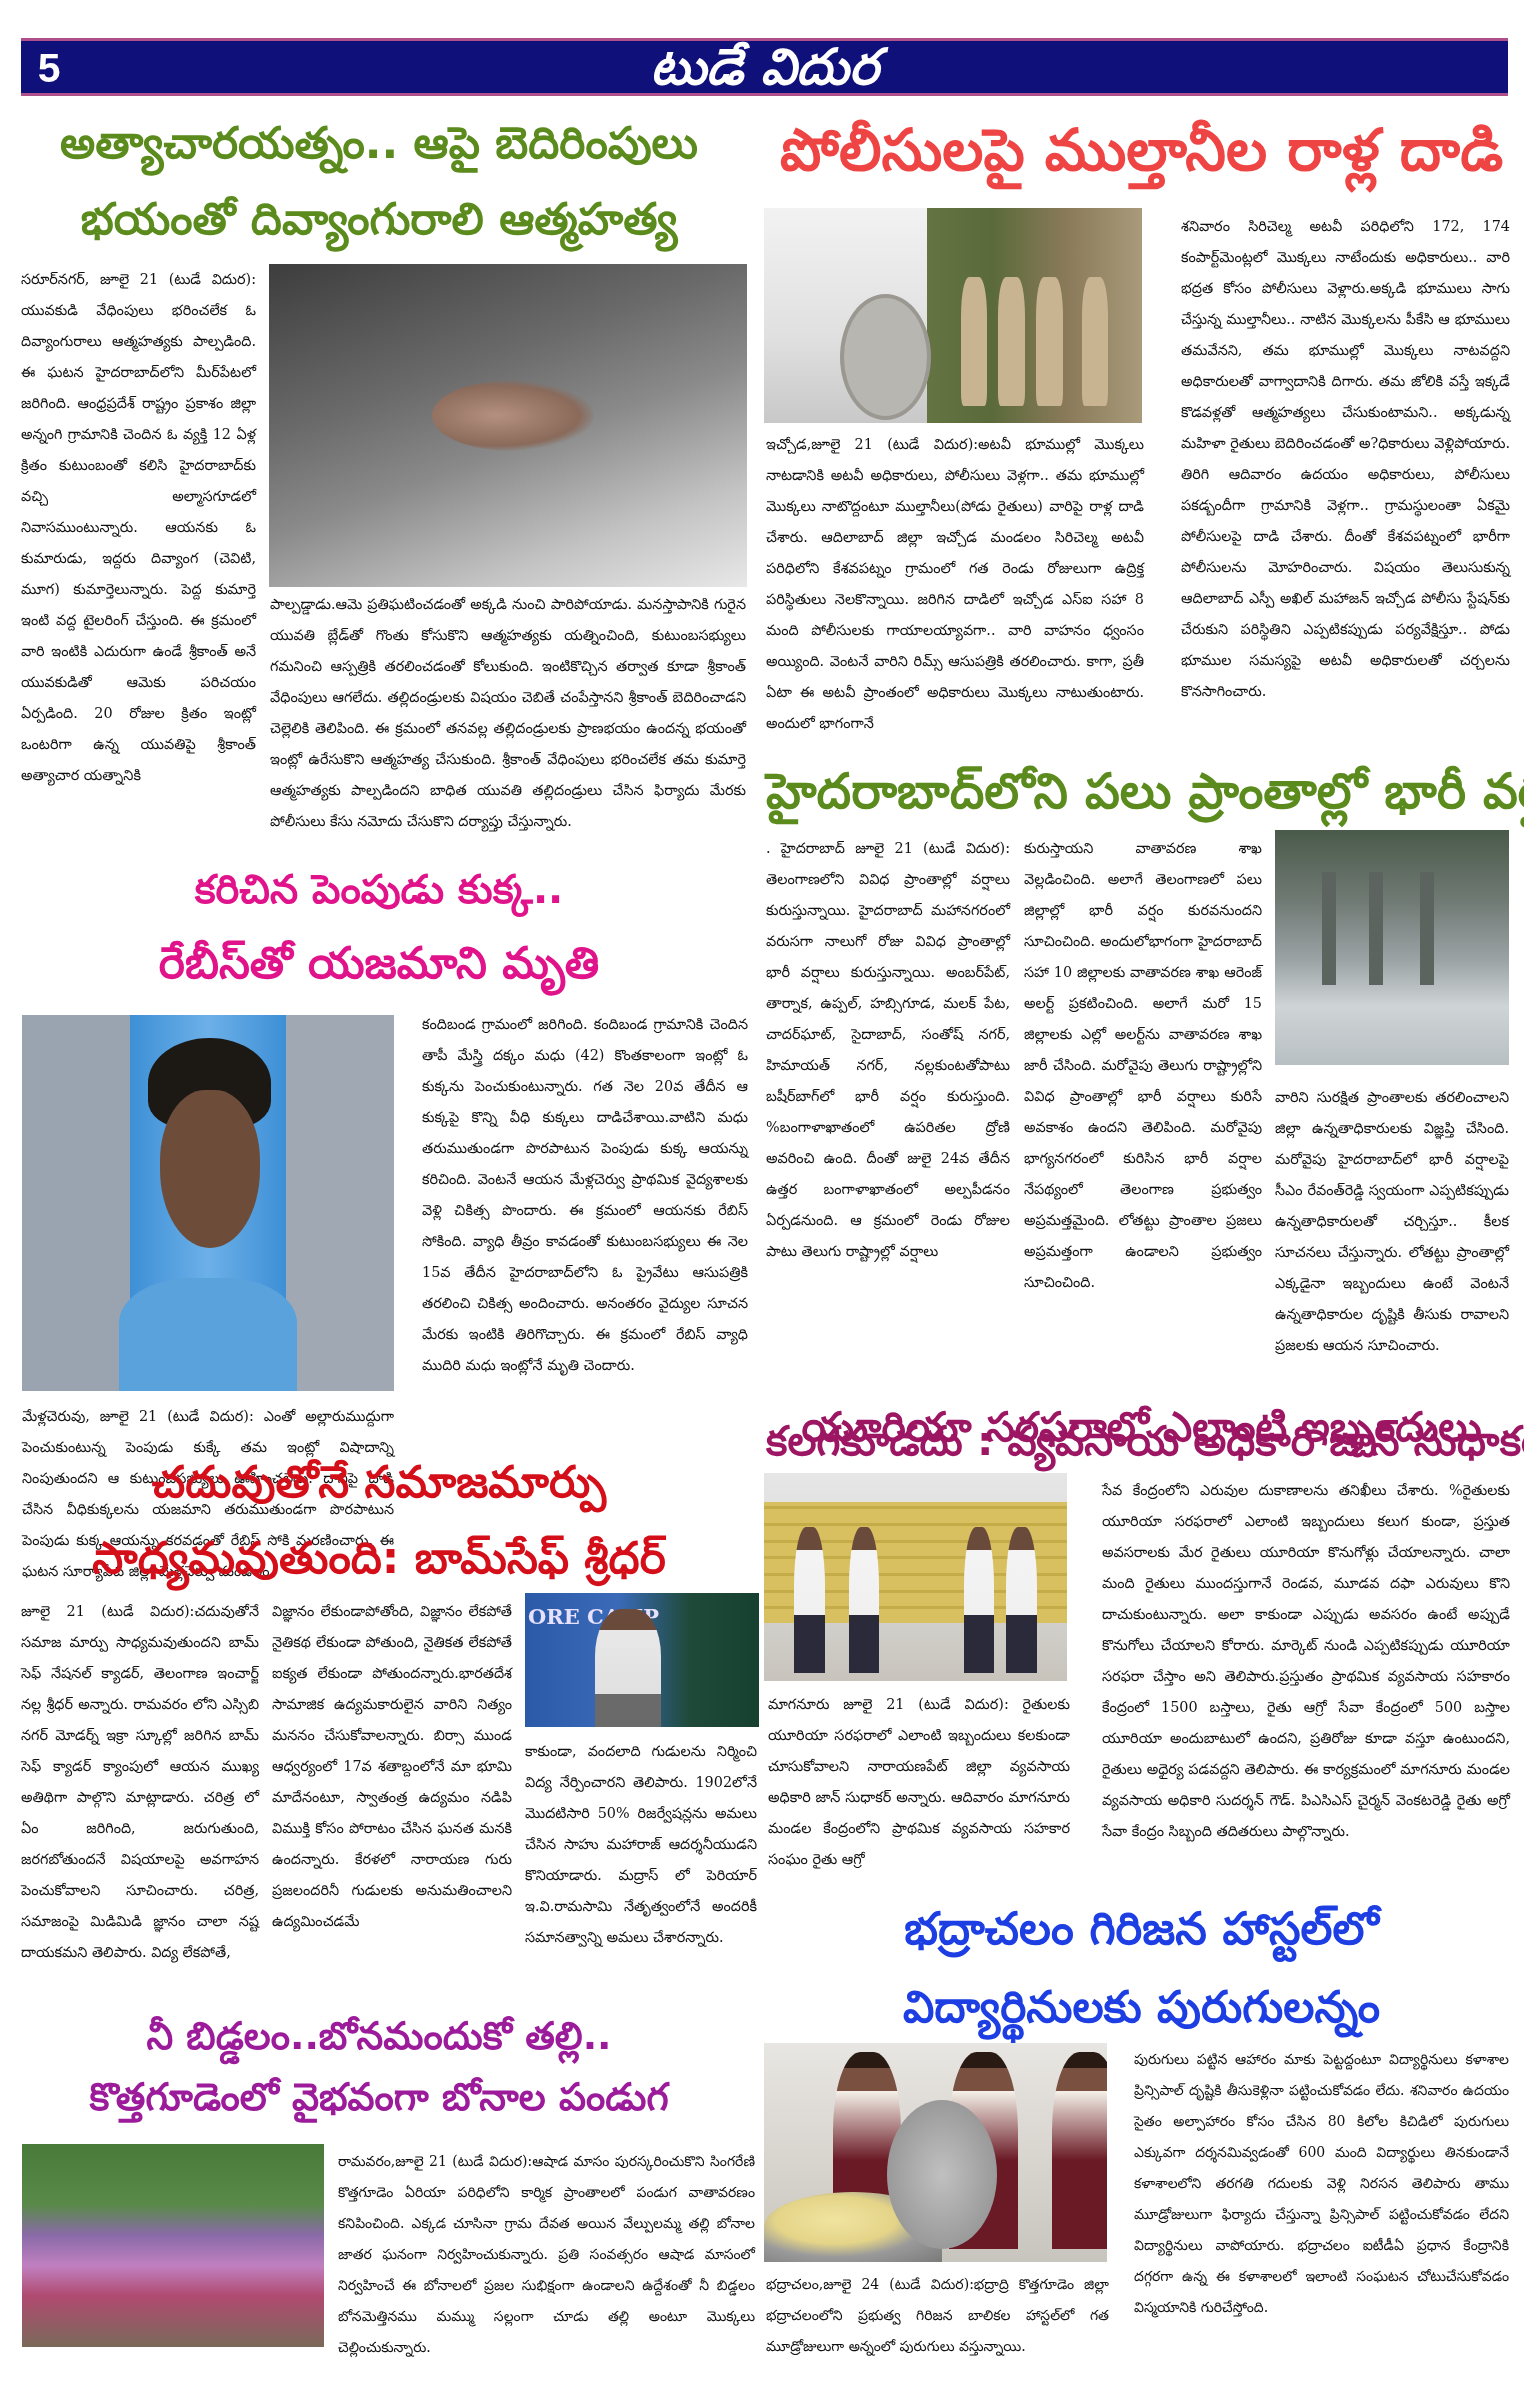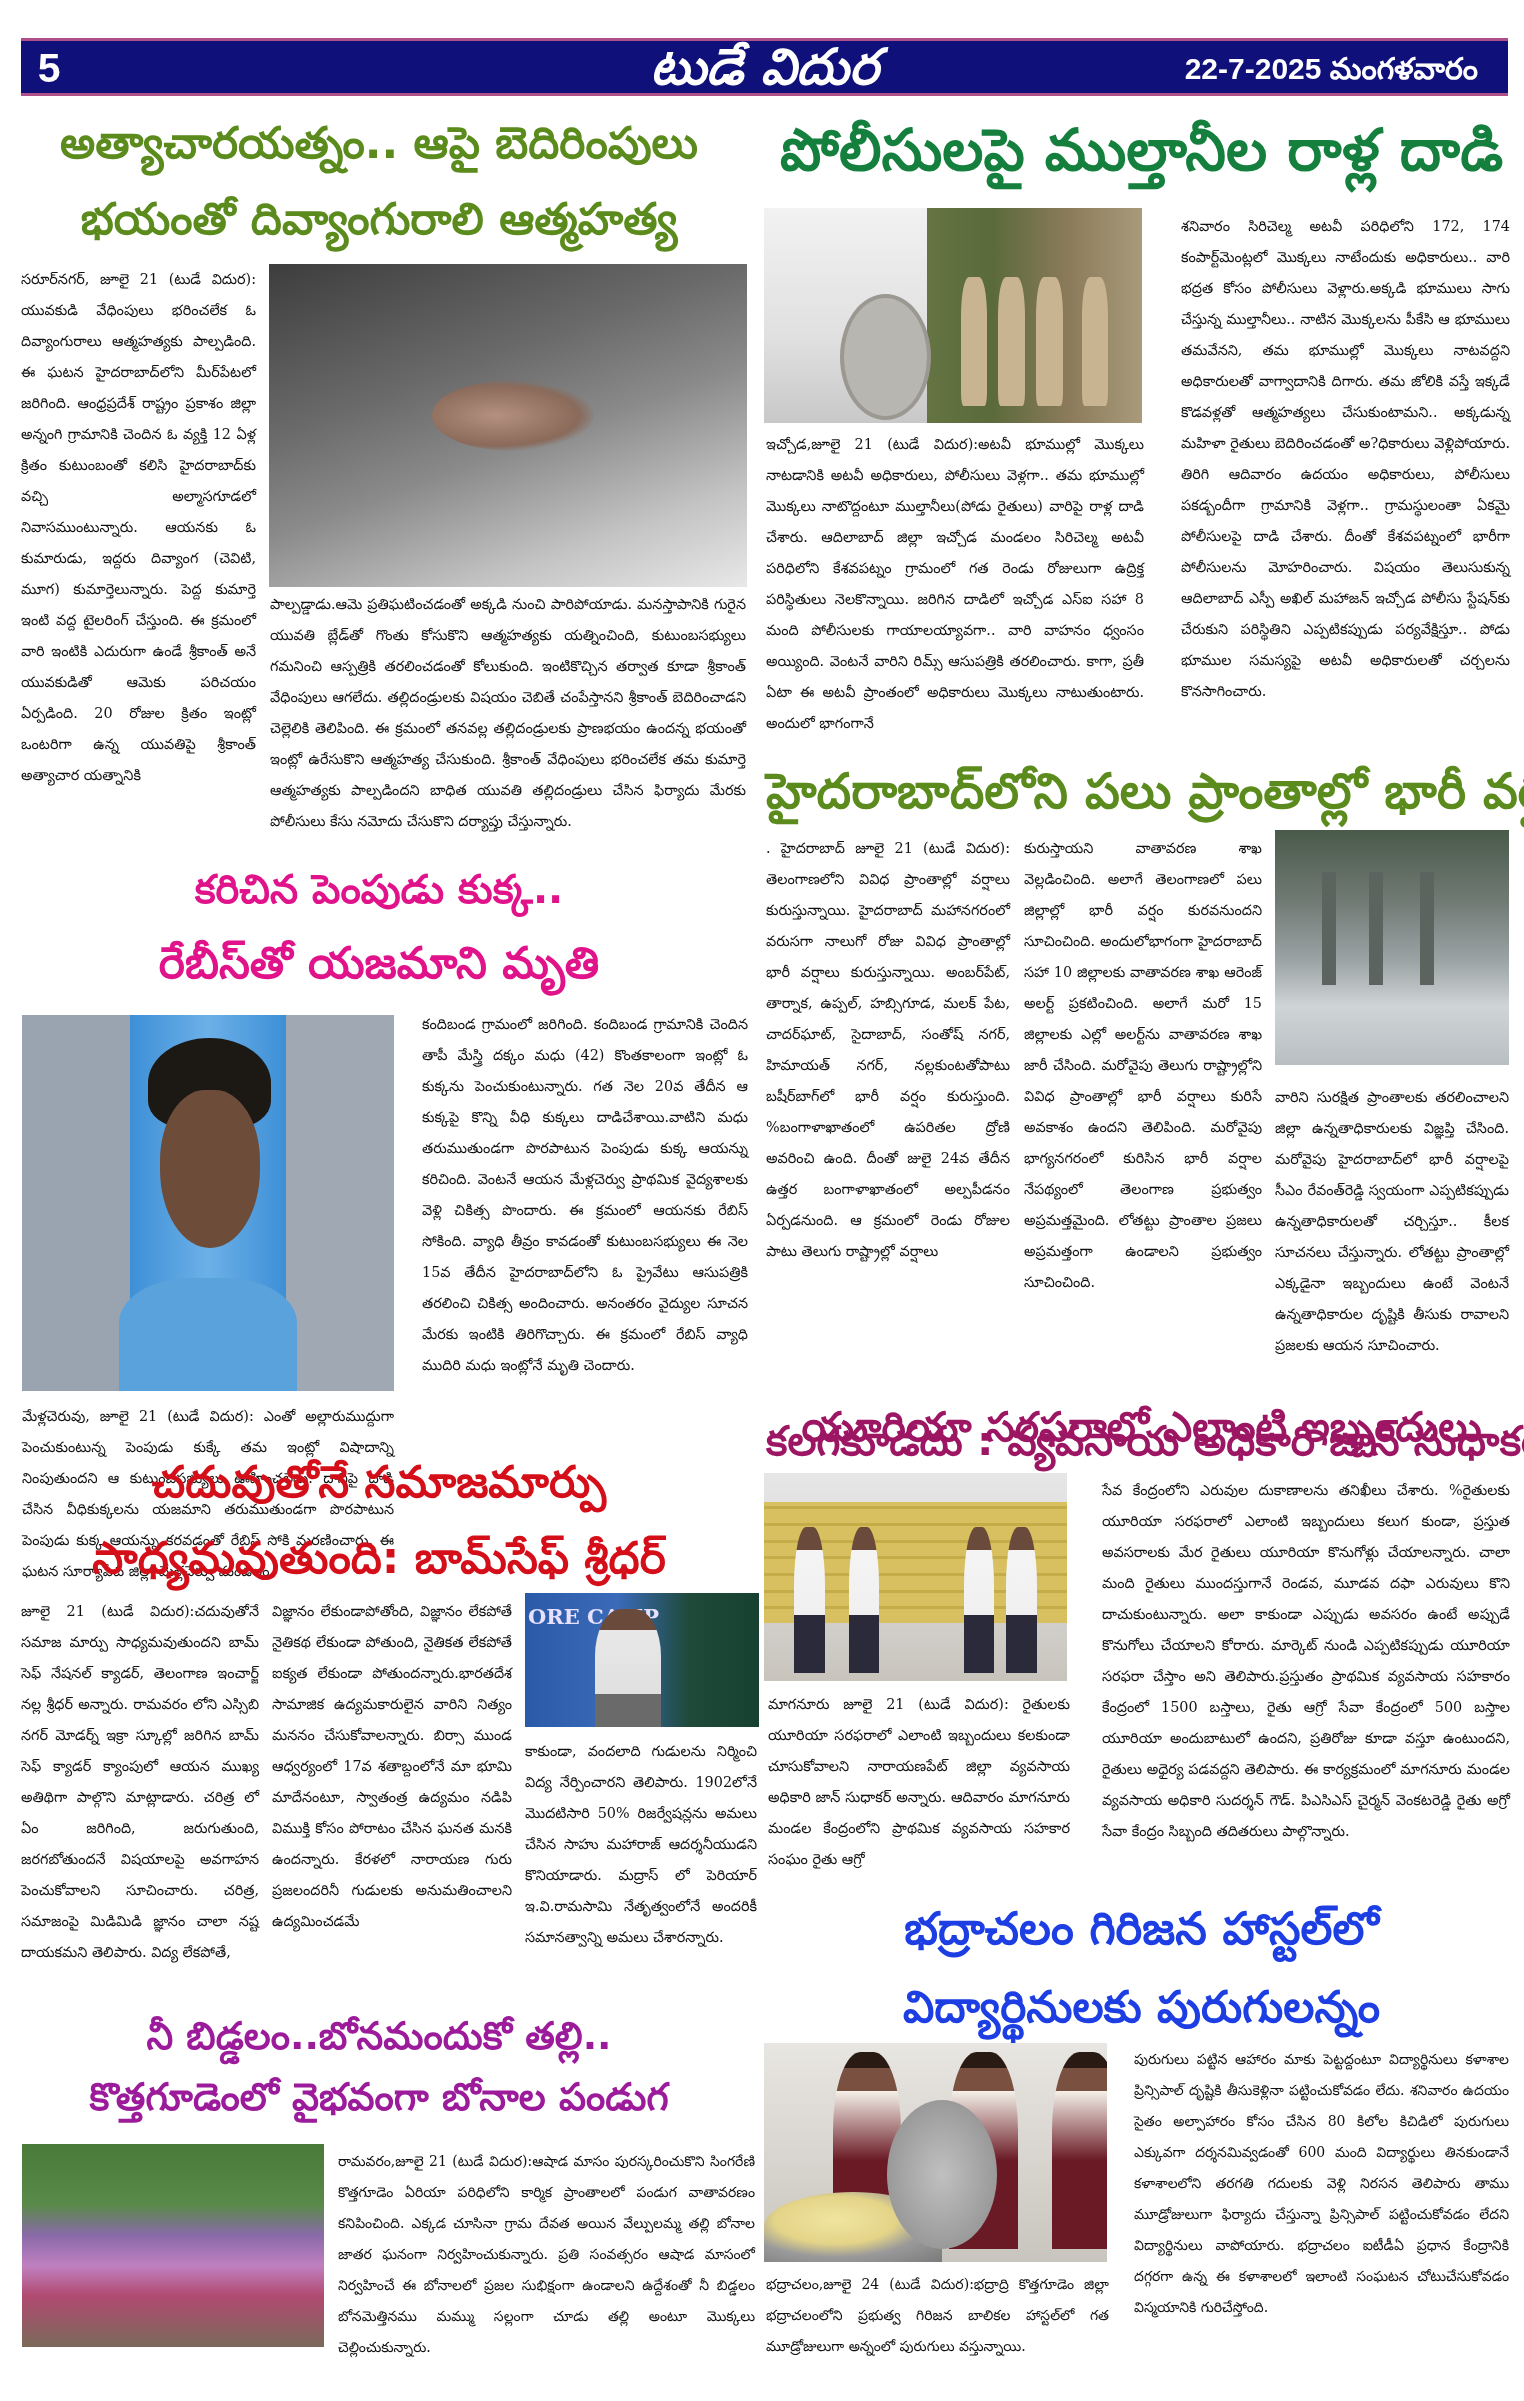--- a/index.html
+++ b/index.html
@@ -4,21 +4,21 @@
 <style>
   html,body{margin:0;padding:0;background:#ffffff;}
   body{width:1524px;height:2401px;position:relative;overflow:hidden;font-family:"DejaVu Serif",serif;color:#111;}
   .abs{position:absolute;}
   .masthead{left:21px;top:38px;width:1487px;height:58px;background:#10107a;border-top:3px solid #b0508a;border-bottom:3px solid #b0508a;box-sizing:border-box;}
   .mh-page{left:16.7px;top:1.5px;color:#fff;font-family:"Liberation Sans",sans-serif;font-weight:bold;font-size:41px;line-height:50px;}
   .mh-title{left:0;right:0;top:0;text-align:center;color:#fff;font-family:"DejaVu Sans",sans-serif;font-weight:bold;font-size:50px;line-height:53px;font-style:italic;}
   .mh-date{right:30px;top:3px;color:#fff;font-family:"Liberation Sans",sans-serif;font-weight:bold;font-size:30px;line-height:50px;}
   .headline{text-align:center;font-family:"DejaVu Sans",sans-serif;font-weight:bold;white-space:nowrap;}
   .hl-green{color:#5b8b1c;}
-  .hl-darkred{color:#15803d;}
+  .hl-darkred{color:#ef4444;}
   .hl-magenta{color:#e0138a;}
   .hl-red{color:#d40f1a;}
   .hl-purple{color:#9b1b9b;}
   .hl-plum{color:#9c1663;}
   .hl-blue{color:#1c3ee2;}
   .body-text{font-size:14.4px;line-height:31px;text-align:justify;color:#111;font-family:"DejaVu Serif",serif;}
   .photo{overflow:hidden;}
   
   .ph-hand{background:linear-gradient(160deg,#3d3d3d 0%,#6a6a6a 35%,#8a8a8a 55%,#c4c4c4 80%,#e8e8e8 100%);}
   .ph-hand .hand{position:absolute;left:34%;top:36%;width:34%;height:22%;background:radial-gradient(ellipse at 40% 50%,#b49080 0%,#8a6a5a 60%,rgba(0,0,0,0) 72%);border-radius:50%;}
@@ -42,21 +42,20 @@
   .ph-hostel .girl{position:absolute;top:4%;width:20%;height:90%;background:linear-gradient(180deg,#2a1a14 0%,#2a1a14 8%,#7a5040 8%,#7a5040 20%,#f4f0e8 20%,#6a1a24 55%);border-radius:40% 40% 0 0;}
   .ph-hostel .pot{position:absolute;left:0;top:68%;width:52%;height:32%;background:radial-gradient(ellipse at 40% 40%,#f0e4a0 0%,#e4d488 40%,#9a9a9a 62%,#7a7a7a 100%);border-radius:50% 50% 0 0;}
   .ph-hostel .lid{position:absolute;left:36%;top:26%;width:32%;height:68%;background:radial-gradient(ellipse at 50% 50%,#c0c0c0 0%,#9a9a9a 70%,#808080 100%);border-radius:50%;}
 </style>
 </head>
 <body>
 
 <div class="abs masthead">
   <div class="abs mh-page">5</div>
   <div class="abs mh-title">టుడే విదుర</div>
-  <div class="abs mh-date">22-7-2025 మంగళవారం</div>
 </div>
 
 <div>
   <div class="abs headline hl-green" style="left:15px;top:112px;width:728px;font-size:44px;line-height:61px;">అత్యాచారయత్నం.. ఆపై బెదిరింపులు</div>
   <div class="abs headline hl-green" style="left:15px;top:188px;width:728px;font-size:44px;line-height:61px;">భయంతో దివ్యాంగురాలి ఆత్మహత్య</div>
   <div class="abs photo ph-hand" style="left:269px;top:264px;width:478px;height:323px;">
       <div class="hand"></div>
     </div>
   <div class="abs body-text" style="left:21px;top:264px;width:235px;height:607px;">సరూర్‌నగర్, జూలై 21 (టుడే విదుర): యువకుడి వేధింపులు భరించలేక ఓ దివ్యాంగురాలు ఆత్మహత్యకు పాల్పడింది. ఈ ఘటన హైదరాబాద్‌లోని మీర్‌పేటలో జరిగింది. ఆంధ్రప్రదేశ్ రాష్ట్రం ప్రకాశం జిల్లా అన్నంగి గ్రామానికి చెందిన ఓ వ్యక్తి 12 ఏళ్ల క్రితం కుటుంబంతో కలిసి హైదరాబాద్‌కు వచ్చి అల్మాసగూడలో నివాసముంటున్నారు. ఆయనకు ఓ కుమారుడు, ఇద్దరు దివ్యాంగ (చెవిటి, మూగ) కుమార్తెలున్నారు. పెద్ద కుమార్తె ఇంటి వద్ద టైలరింగ్ చేస్తుంది. ఈ క్రమంలో వారి ఇంటికి ఎదురుగా ఉండే శ్రీకాంత్ అనే యువకుడితో ఆమెకు పరిచయం ఏర్పడింది. 20 రోజుల క్రితం ఇంట్లో ఒంటరిగా ఉన్న యువతిపై శ్రీకాంత్ అత్యాచార యత్నానికి</div>
   <div class="abs body-text" style="left:270px;top:589px;width:476px;">పాల్పడ్డాడు.ఆమె ప్రతిఘటించడంతో అక్కడి నుంచి పారిపోయాడు. మనస్తాపానికి గురైన యువతి బ్లేడ్‌తో గొంతు కోసుకొని ఆత్మహత్యకు యత్నించింది, కుటుంబసభ్యులు గమనించి ఆస్పత్రికి తరలించడంతో కోలుకుంది. ఇంటికొచ్చిన తర్వాత కూడా శ్రీకాంత్ వేధింపులు ఆగలేదు. తల్లిదండ్రులకు విషయం చెబితే చంపేస్తానని శ్రీకాంత్ బెదిరించాడని చెల్లెలికి తెలిపింది. ఈ క్రమంలో తనవల్ల తల్లిదండ్రులకు ప్రాణభయం ఉందన్న భయంతో ఇంట్లో ఉరేసుకొని ఆత్మహత్య చేసుకుంది. శ్రీకాంత్ వేధింపులు భరించలేక తమ కుమార్తె ఆత్మహత్యకు పాల్పడిందని బాధిత యువతి తల్లిదండ్రులు చేసిన ఫిర్యాదు మేరకు పోలీసులు కేసు నమోదు చేసుకొని దర్యాప్తు చేస్తున్నారు.</div>

